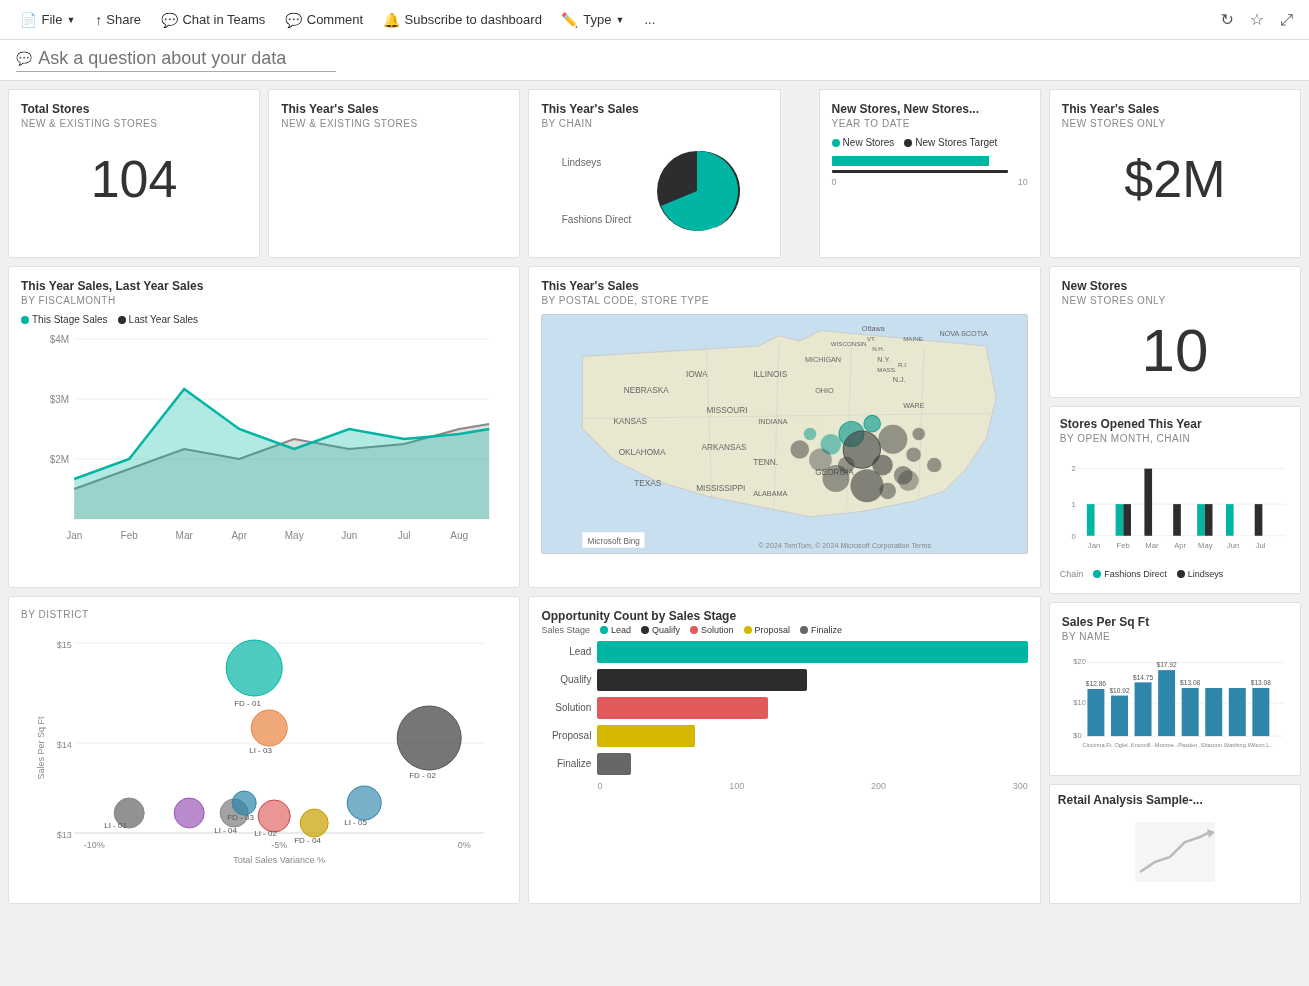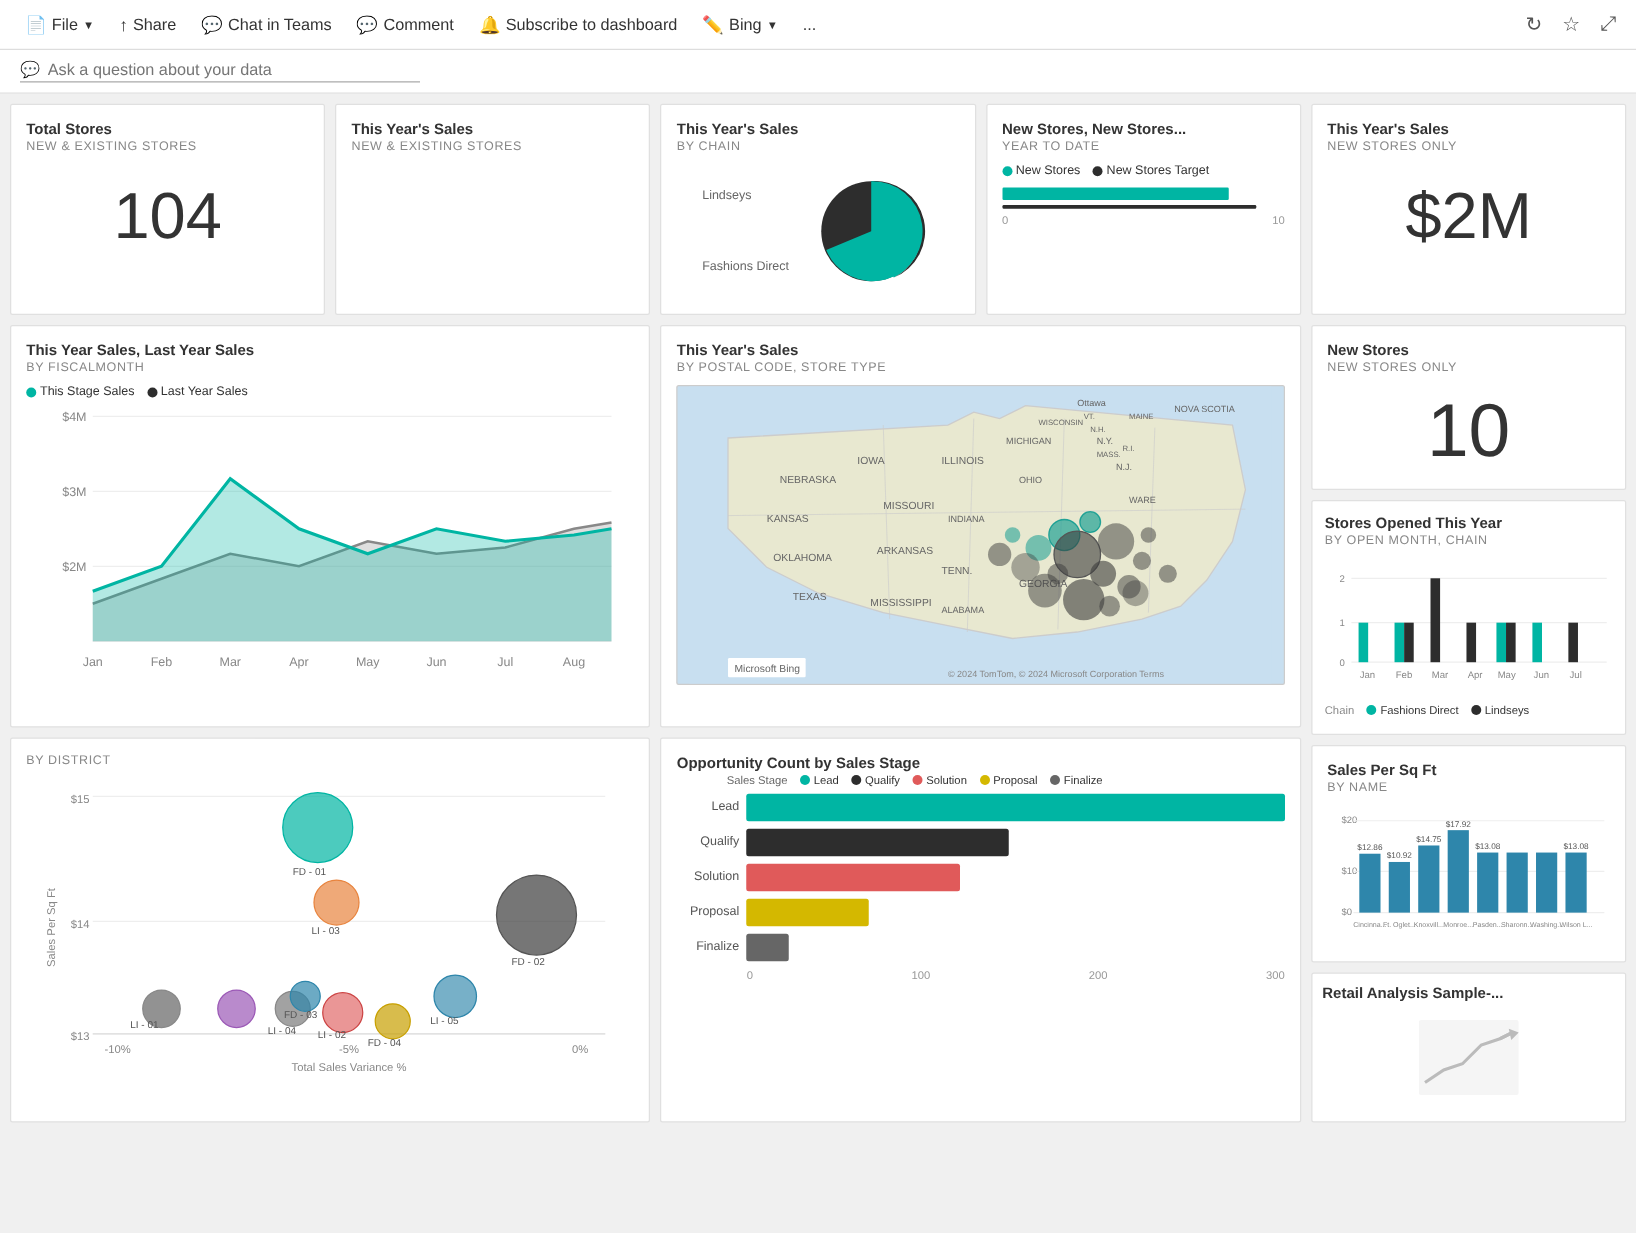--- a/index.html
+++ b/index.html
@@ -17,21 +17,21 @@
     .topnav-icon { font-size: 14px; }
     .topnav-right { margin-left: auto; display: flex; gap: 8px; align-items: center; }
     .topnav-right-icon { font-size: 16px; cursor: pointer; color: #555; padding: 4px; }
 
     
     .qna-bar {
       background: #fff; border-bottom: 1px solid #ddd; padding: 8px 16px;
       display: flex; align-items: center; gap: 8px;
     }
     .qna-input {
-      border: none; outline: none; font-size: 13px; color: #666;
+      border: none; outline: none; font-size: 18px; color: #666;
       flex: 1; max-width: 400px;
     }
     .qna-underline { border-bottom: 1px solid #aaa; padding-bottom: 2px; display: flex; align-items: center; gap: 6px; }
 
     
     .dashboard {
       padding: 8px; display: grid;
       grid-template-columns: 1fr 1fr 1fr 1fr 1fr;
       grid-template-rows: auto auto auto;
       gap: 8px; background: #f0f0f0;
@@ -44,21 +44,21 @@
 
     .card-title { font-size: 12px; font-weight: 600; color: #333; margin-bottom: 2px; }
     .card-subtitle { font-size: 10px; color: #888; text-transform: uppercase; letter-spacing: 0.5px; margin-bottom: 8px; }
 
     .big-number { font-size: 52px; font-weight: 200; color: #333; text-align: center; margin-top: 20px; }
 
     
     .card-total-stores { grid-column: 1; grid-row: 1; }
     .card-this-year-sales { grid-column: 2; grid-row: 1; }
     .card-this-year-sales-chain { grid-column: 3; grid-row: 1; }
-    .card-new-stores-ytd { grid-column: 4; grid-row: 1; }
+    .card-new-stores-ytd { grid-column: 4; grid-row: 1; margin-left: 30px; }
     .card-this-year-new-only { grid-column: 5; grid-row: 1; }
 
     
     .card-line-chart { grid-column: 1 / 3; grid-row: 2; }
     .card-map { grid-column: 3 / 5; grid-row: 2; }
 
     
     .card-bubble-chart { grid-column: 1 / 3; grid-row: 3; }
     .card-opportunity { grid-column: 3 / 5; grid-row: 3; }
     .card-right-col { grid-column: 5; grid-row: 2 / 4; display: flex; flex-direction: column; gap: 8px; }
@@ -127,21 +127,21 @@
   <div class="topnav-item">
     <span class="topnav-icon">💬</span>
     <span>Comment</span>
   </div>
   <div class="topnav-item">
     <span class="topnav-icon">🔔</span>
     <span>Subscribe to dashboard</span>
   </div>
   <div class="topnav-item">
     <span class="topnav-icon">✏️</span>
-    <span>Bing</span>
+    <span>Type</span>
     <span style="font-size:9px;">▼</span>
   </div>
   <div class="topnav-item">
     <span>...</span>
   </div>
   <div class="topnav-right">
     <span class="topnav-right-icon">↻</span>
     <span class="topnav-right-icon">☆</span>
     <span class="topnav-right-icon">⤢</span>
   </div>
@@ -496,21 +496,21 @@
       <circle cx="280" cy="195" r="14" fill="rgba(200,160,0,0.7)" stroke="#c8a000" stroke-width="1"></circle>
       <text x="260" y="215" font-size="8" fill="#555">FD - 04</text>
 
       <circle cx="155" cy="185" r="15" fill="rgba(155,89,182,0.7)" stroke="#9b59b6" stroke-width="1"></circle>
     </svg>
   </div>
 
   <div class="card card-opportunity">
     <div class="card-title">Opportunity Count by Sales Stage</div>
     <div class="legend" style="margin-bottom:6px;">
-      <span style="font-size:9px;color:#666;margin-left:40px;">Sales Stage</span>
+      <span style="font-size:9px;color:#666;">Sales Stage</span>
       <div class="legend-item">
         <span class="dot" style="background:#00b5a3;"></span>
         <span style="font-size:9px;">Lead</span>
       </div>
       <div class="legend-item">
         <span class="dot" style="background:#2d2d2d;"></span>
         <span style="font-size:9px;">Qualify</span>
       </div>
       <div class="legend-item">
         <span class="dot" style="background:#e05a5a;"></span>

